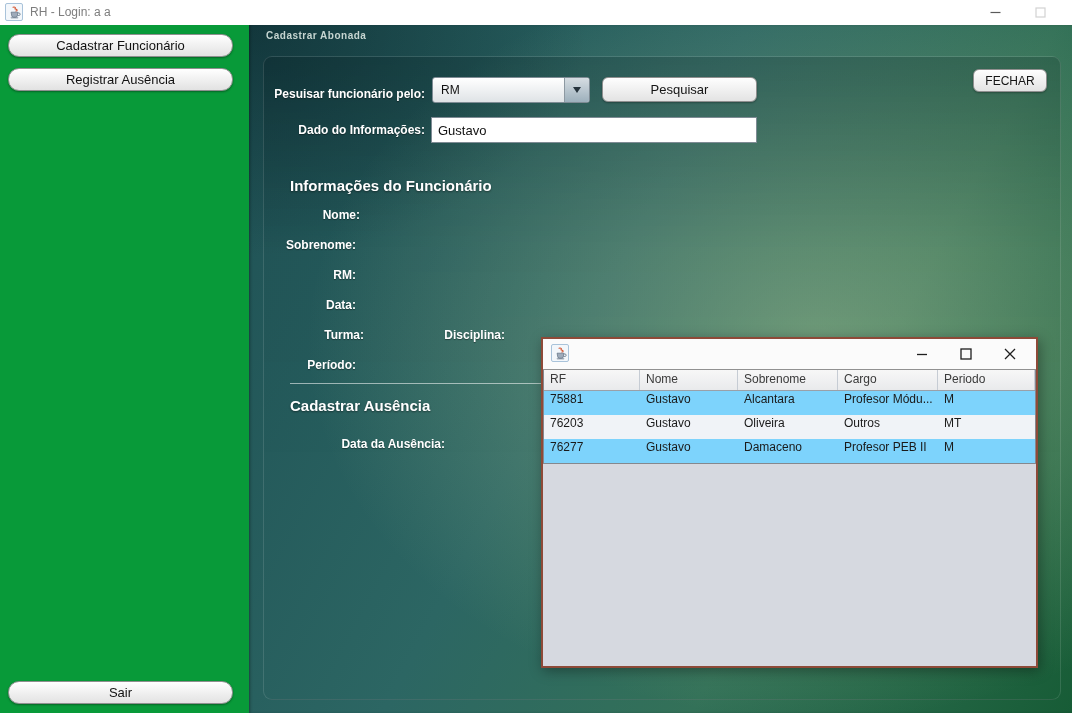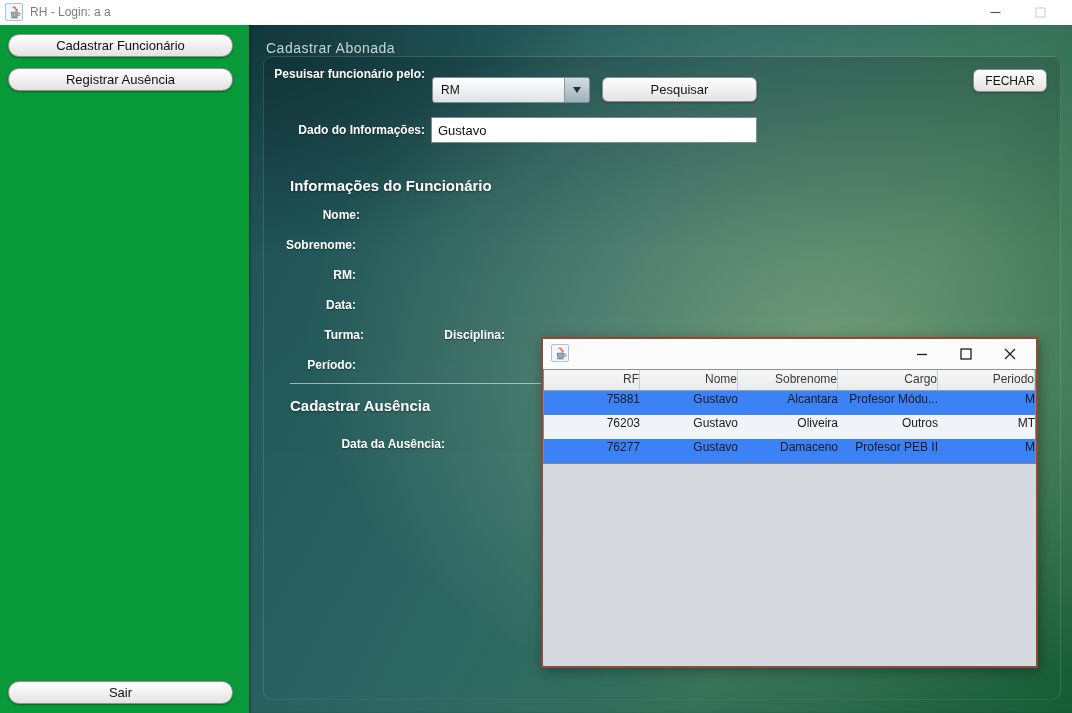--- a/index.html
+++ b/index.html
@@ -22,21 +22,21 @@
   
   .main{position:absolute;left:249px;top:25px;right:0;bottom:0;
         background:
           radial-gradient(ellipse 62% 55% at 69% 46%, rgba(173,199,152,.50), rgba(173,199,152,0) 100%),
           radial-gradient(ellipse 55% 45% at 0% 0%, rgba(4,24,30,.45), rgba(4,24,30,0) 75%),
           linear-gradient(118deg,#1e5054 0%,#2c6663 42%,#337158 68%,#175c36 100%);
         box-shadow:inset 2px 0 3px -1px rgba(0,0,0,.35);}
   .panel{position:absolute;left:14px;top:31px;width:796px;height:642px;border-radius:9px;
          border:1px solid rgba(255,255,255,.12);
          background:linear-gradient(rgba(0,12,16,.16),rgba(0,12,16,.02) 30%,rgba(0,0,0,0) 65%);}
-  .main-heading{position:absolute;left:17px;top:15px;font-size:14px;letter-spacing:.5px;color:#c6d5d1;}
+  .main-heading{position:absolute;left:17px;top:5px;font-size:10px;letter-spacing:.5px;color:#c6d5d1;font-weight:bold;}
   .lbl{position:absolute;font-size:12px;font-weight:bold;color:#fff;text-shadow:0 1px 1px rgba(0,0,0,.4);}
   .right{text-align:right;}
   .sec-title{position:absolute;font-size:15px;font-weight:bold;color:#fff;text-shadow:0 1px 2px rgba(0,0,0,.45);}
   .gbtn{border:1px solid #8f8f8f;border-radius:6px;background:linear-gradient(#fefefe,#e3e3e3);
         font-family:"Liberation Sans",sans-serif;font-size:12px;color:#141414;
         box-shadow:0 1px 2px rgba(0,0,0,.3);cursor:pointer;}
   .fechar{position:absolute;left:724px;top:44px;width:74px;height:23px;text-align:center;}
   .pesquisar{position:absolute;left:353px;top:52px;width:155px;height:25px;font-size:13px;}
   .combo{position:absolute;left:183px;top:52px;width:158px;height:26px;box-sizing:border-box;
          border:1px solid #7e8b94;border-radius:3px;background:linear-gradient(#ffffff,#dfe3e6);
@@ -51,21 +51,21 @@
   .sep{position:absolute;left:41px;top:358px;width:470px;height:1px;background:rgba(255,255,255,.55);}
   
   .popup{position:absolute;left:292px;top:312px;width:497px;height:331px;box-sizing:border-box;
          border:2px solid #8e4a38;background:#d6d9e0;box-shadow:2px 3px 12px rgba(0,0,0,.35);}
   .popup-titlebar{position:absolute;left:0;top:0;right:0;height:30px;background:#fbfbfb;}
   .popup-icon{position:absolute;left:8px;top:5px;width:18px;height:18px;border:1px solid #a9c3da;
               border-radius:2px;background:#f3f7fb;box-sizing:border-box;display:flex;align-items:center;justify-content:center;}
   .popup-controls{position:absolute;right:4px;top:0;height:30px;display:flex;}
   .popup-btn{width:44px;height:30px;display:flex;align-items:center;justify-content:center;background:transparent;border:0;padding:0;cursor:default;}
   .scroll-area{position:absolute;left:0;top:30px;right:0;bottom:0;background:#d6d9e0;border-top:1px solid #919191;}
-  .table-wrap{position:absolute;left:0;top:0;width:491px;border:1px solid #84888e;border-top:0;box-sizing:content-box;background:#3b82f6;text-align:right;}
+  .table-wrap{position:absolute;left:0;top:0;width:491px;border:1px solid #84888e;border-top:0;box-sizing:content-box;background:#7dd3fc;}
   .thead{display:flex;height:20px;background:linear-gradient(#f7f7f7,#e9eaec);border-bottom:1px solid #9aa0a8;}
   .th{box-sizing:border-box;padding-left:6px;font-size:12px;color:#3a3a3a;line-height:19px;
       border-right:1px solid #c6ccd4;cursor:pointer;}
   .trow{display:flex;height:24px;cursor:default;}
   .trow:nth-child(odd){background:#f0f3f7;}
   .td{box-sizing:border-box;padding-left:6px;font-size:12px;color:#1a1a1a;line-height:16px;
       white-space:nowrap;overflow:hidden;}
   .c0{width:96px}.c1{width:98px}.c2{width:100px}.c3{width:100px}.c4{width:97px}
 </style>
 </head>
@@ -107,21 +107,21 @@
     <button class="side-btn" style="top:43px">Registrar Ausência</button>
     <button class="side-btn" style="bottom:9px">Sair</button>
   </div>
 
   <div class="main">
     <div class="main-heading">Cadastrar Abonada</div>
     <div class="panel"></div>
 
     <button class="gbtn fechar">FECHAR</button>
 
-    <div class="lbl right" style="left:0;width:176px;top:42px">Pesuisar funcionário pelo:</div>
+    <div class="lbl right" style="left:0;width:176px;top:62px">Pesuisar funcionário pelo:</div>
     <div class="combo">
       <span class="combo-value">RM</span>
       <span class="combo-arrow">
           <span class="tri"></span>
         </span>
     </div>
     <button class="gbtn pesquisar">Pesquisar</button>
 
     <div class="lbl right" style="left:0;width:176px;top:98px">Dado do Informações:</div>
     <input class="tfield" type="text" value="Gustavo" style="">

